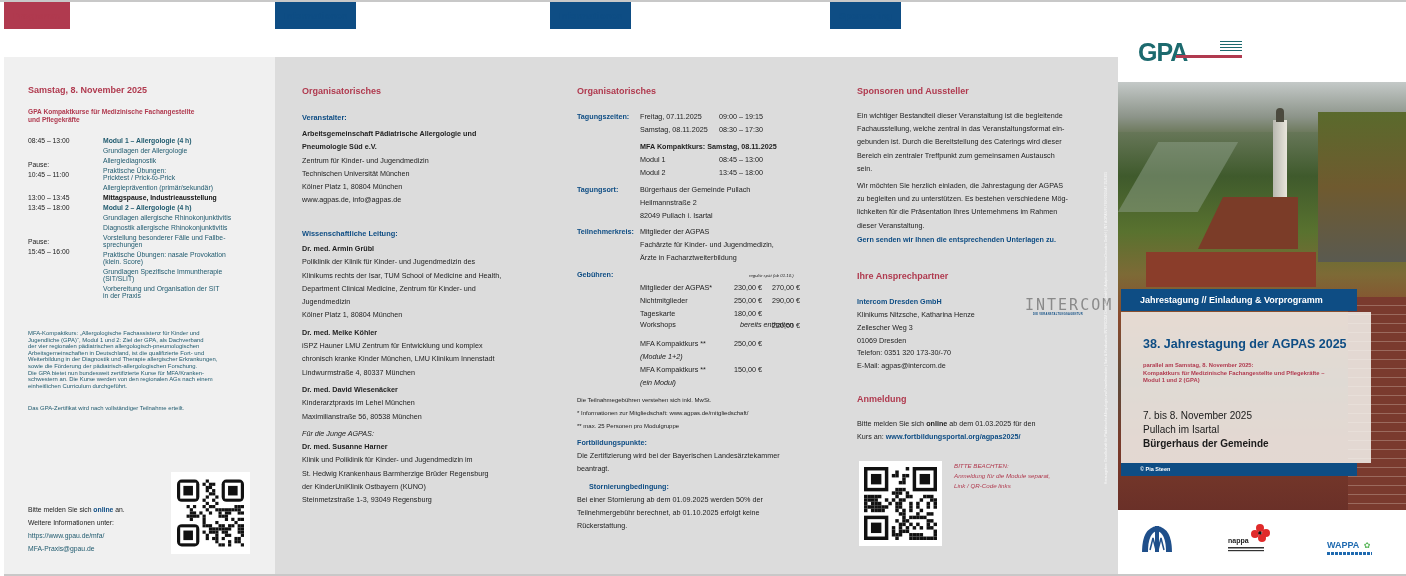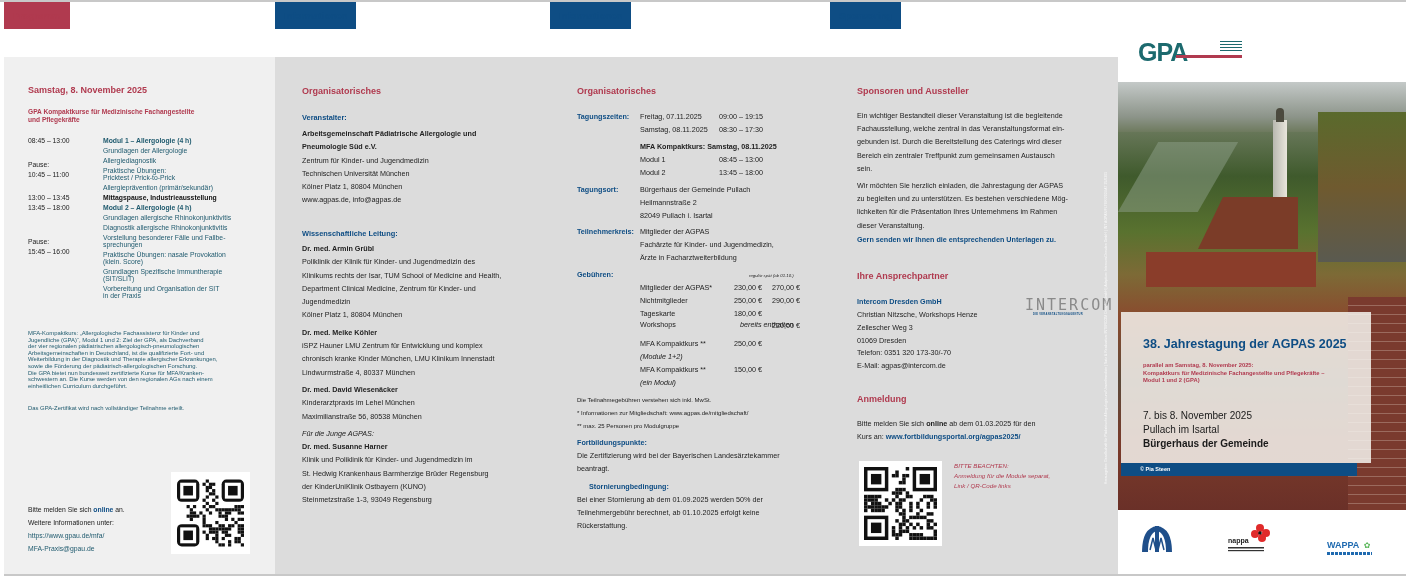--- a/index.html
+++ b/index.html
@@ -358,21 +358,21 @@
           <div>Fachausstellung, welche zentral in das Veranstaltungsformat ein-</div>
           <div>gebunden ist. Durch die Bereitstellung des Caterings wird dieser</div>
           <div>Bereich ein zentraler Treffpunkt zum gemeinsamen Austausch</div>
           <div>sein.</div>
         </div>
       <div class="abs" style="left:27px;top:178px;font-size:7.2px;font-weight:bold;color:#0e4d84">Gern senden wir Ihnen die entsprechenden Unterlagen zu.</div>
 
       <div class="abs h-red" style="left:27px;top:214px">Ihre Ansprechpartner</div>
       <div class="abs" style="left:27px;top:240px;font-size:7.2px;font-weight:bold;color:#0e4d84">Intercom Dresden GmbH</div>
       <div id="contact-lines" class="abs t" style="left:27px;top:252px;line-height:12.8px">
-          <div>Christian Nitzsche, Workshops Henze</div>
+          <div>Klinikums Nitzsche, Katharina Henze</div>
           <div>Zellescher Weg 3</div>
           <div>01069 Dresden</div>
           <div>Telefon: 0351 320 173-30/-70</div>
           <div>E-Mail: agpas@intercom.de</div>
         </div>
       <div class="abs" style="left:195px;top:241px;width:66px;text-align:center">
         <div style="font-size:15px;letter-spacing:2px;color:#8a8a8a;font-family:'DejaVu Sans Mono',monospace;line-height:15px">INTERCOM</div>
         <div style="font-size:2.6px;color:#0e4d84;font-weight:bold;letter-spacing:0.3px">DIE VERANSTALTUNGSAGENTUR</div>
       </div>
 
@@ -539,20 +539,21 @@
       <div style="position:absolute;left:0;top:0;width:288px;height:50px;background:linear-gradient(180deg,#c4c9c8,#8c9489 70%,#6e7a5e)"></div>
       <div style="position:absolute;left:20px;top:60px;width:80px;height:70px;background:#8da089;opacity:0.5;transform:skewX(-30deg)"></div>
       <div class="church" style="left:155px;top:38px;width:14px;height:82px;background:linear-gradient(90deg,#b8b8b0,#e9e6dc)"></div>
       <div class="church" style="left:158px;top:26px;width:8px;height:14px;background:#4b4a3e;border-radius:4px 4px 0 0"></div>
       <div class="church" style="left:80px;top:115px;width:100px;height:52px;background:#7b3c28;clip-path:polygon(25% 0,100% 0,100% 100%,0 100%)"></div>
       <div class="church" style="left:28px;top:170px;width:170px;height:35px;background:#8a3d2a"></div>
       <div style="position:absolute;left:200px;top:30px;width:88px;height:150px;background:linear-gradient(180deg,#5a6a2c,#6f5a2f 50%,#5a5a50)"></div>
       <div style="position:absolute;left:230px;top:215px;width:58px;height:213px;background:repeating-linear-gradient(180deg,#7a3a2e 0 8px,#9b6a5e 8px 9px)"></div>
     </div>
 
+    <div class="banner">Jahrestagung // Einladung &amp; Vorprogramm</div>
     <div class="cover-box">
       <div class="cover-title">38. Jahrestagung der AGPAS 2025</div>
       <div class="cover-sub">
         <div>parallel am Samstag, 8. November 2025:</div>
         <div>Kompaktkurs für Medizinische Fachangestellte und Pflegekräfte –</div>
         <div>Modul 1 und 2 (GPA)</div>
       </div>
       <div class="cover-date">
         <div>7. bis 8. November 2025</div>
         <div>Pullach im Isartal</div>

